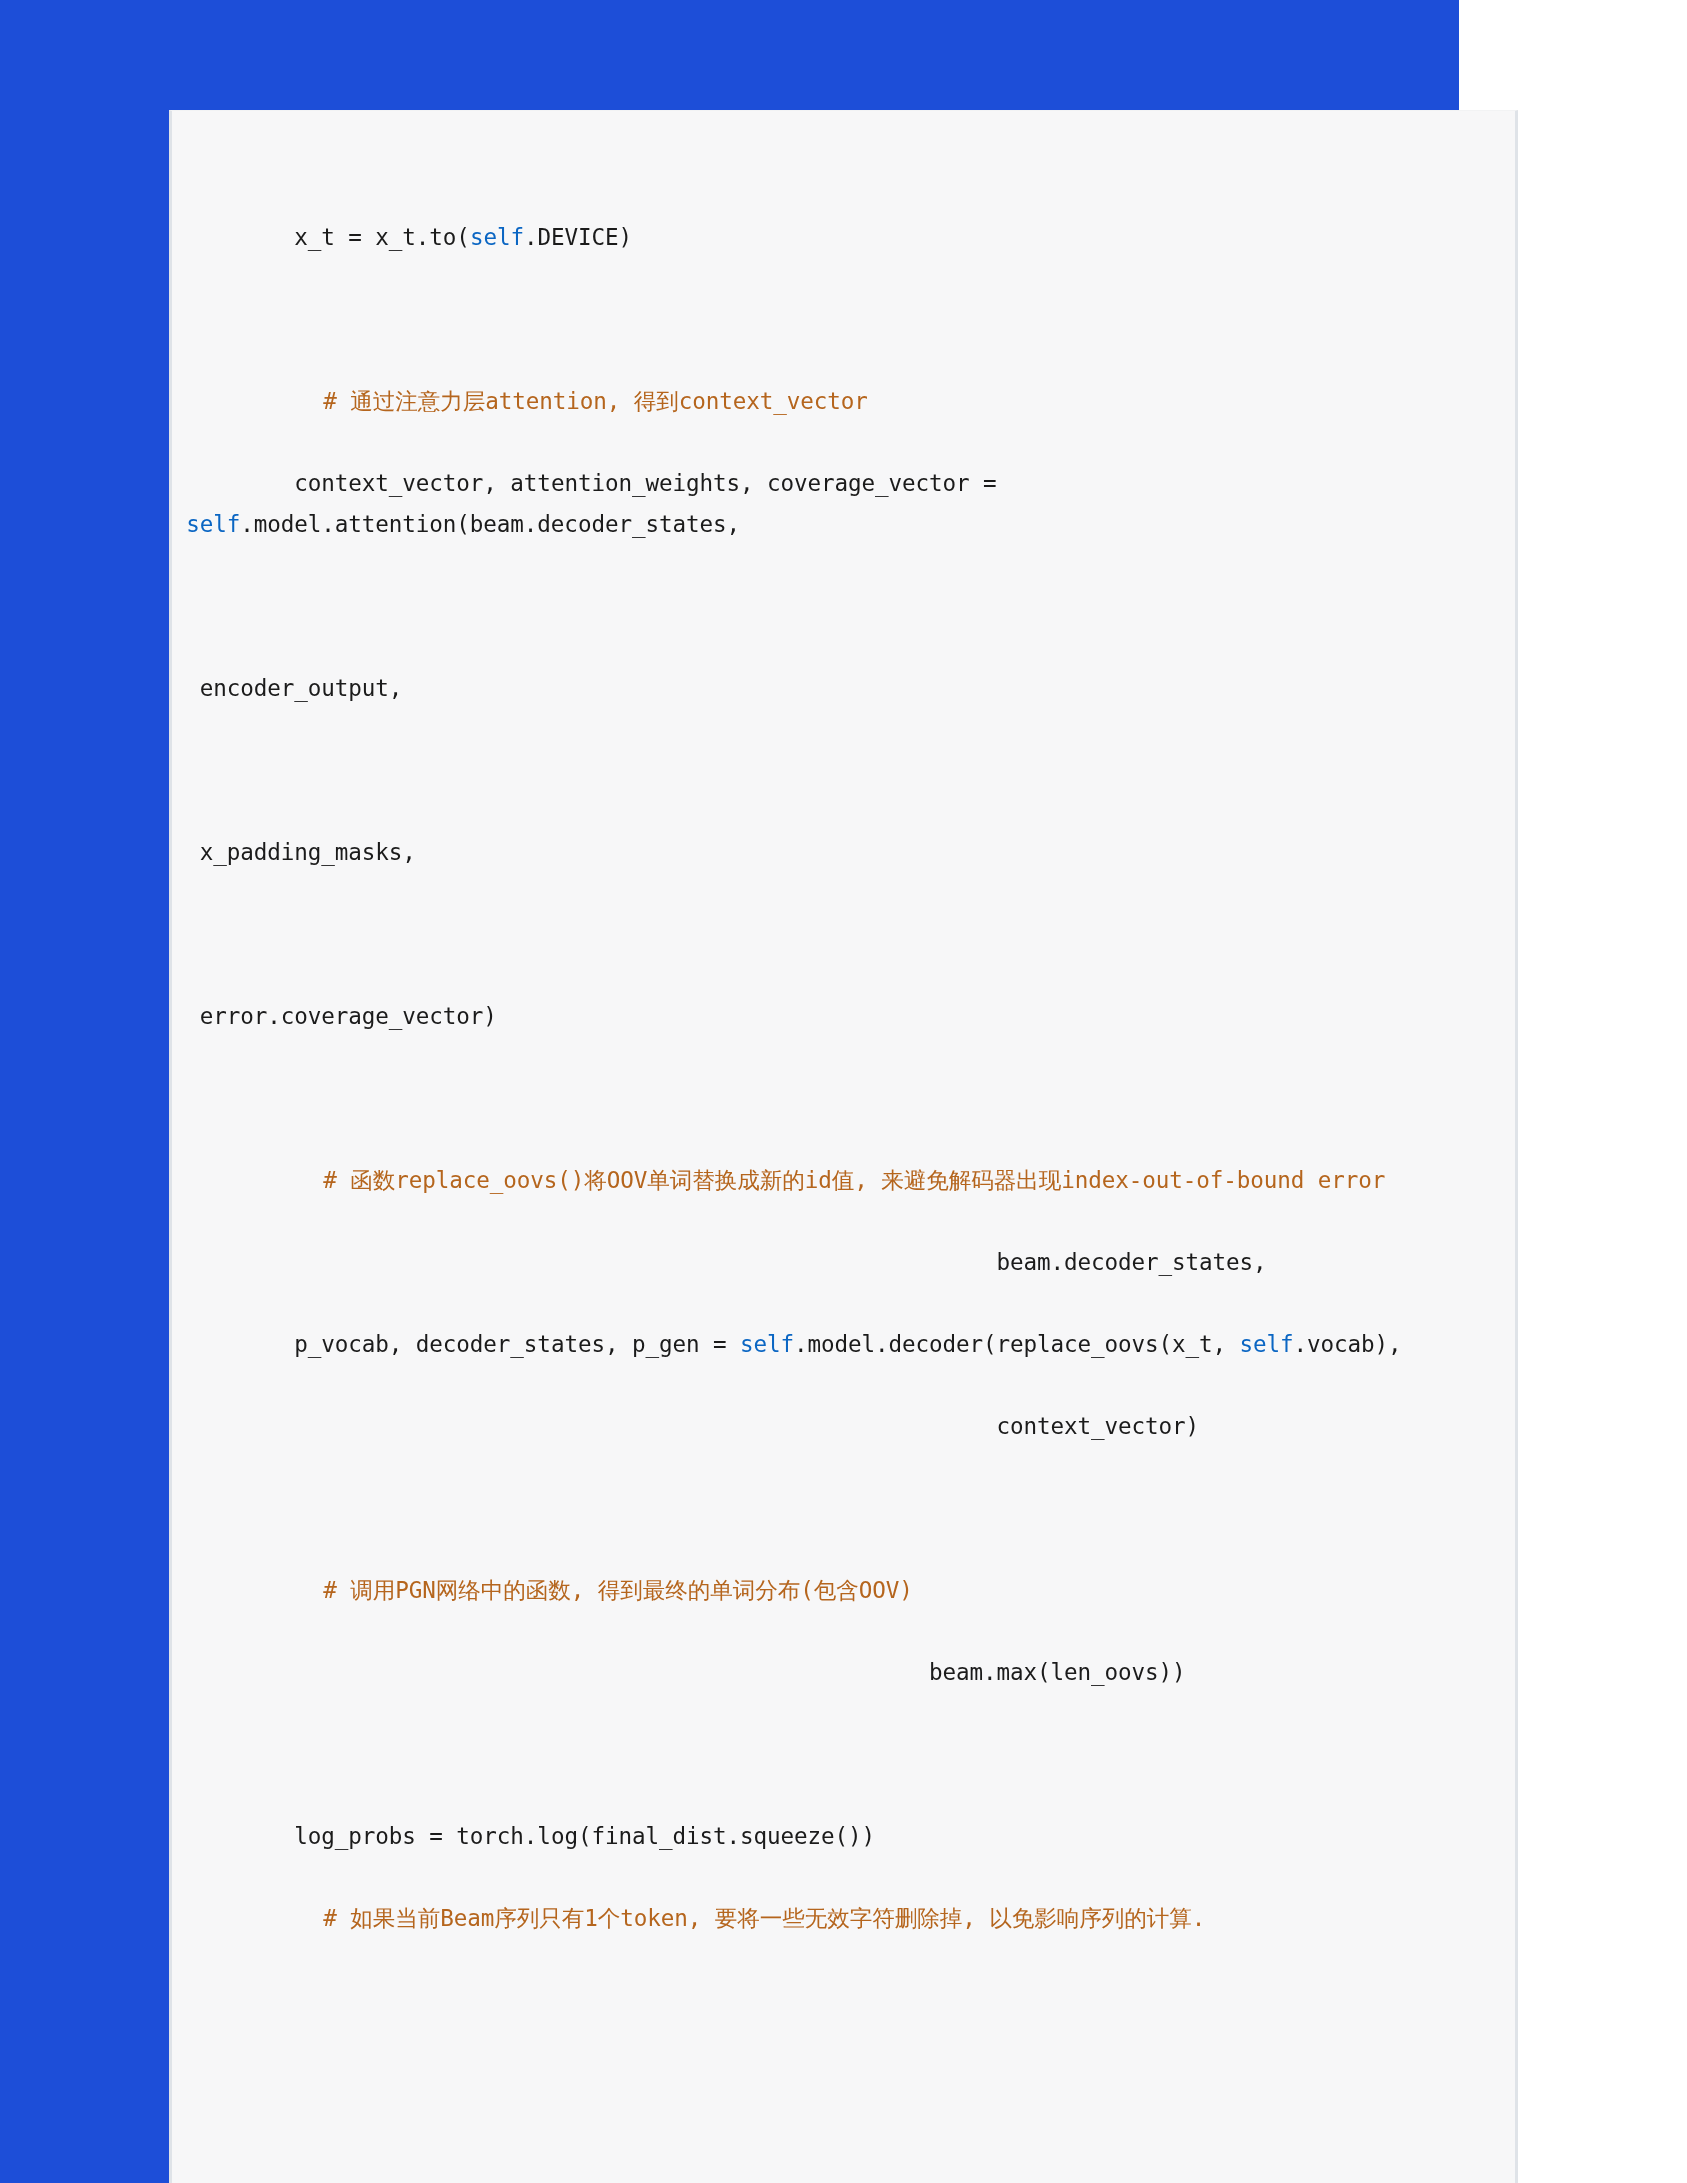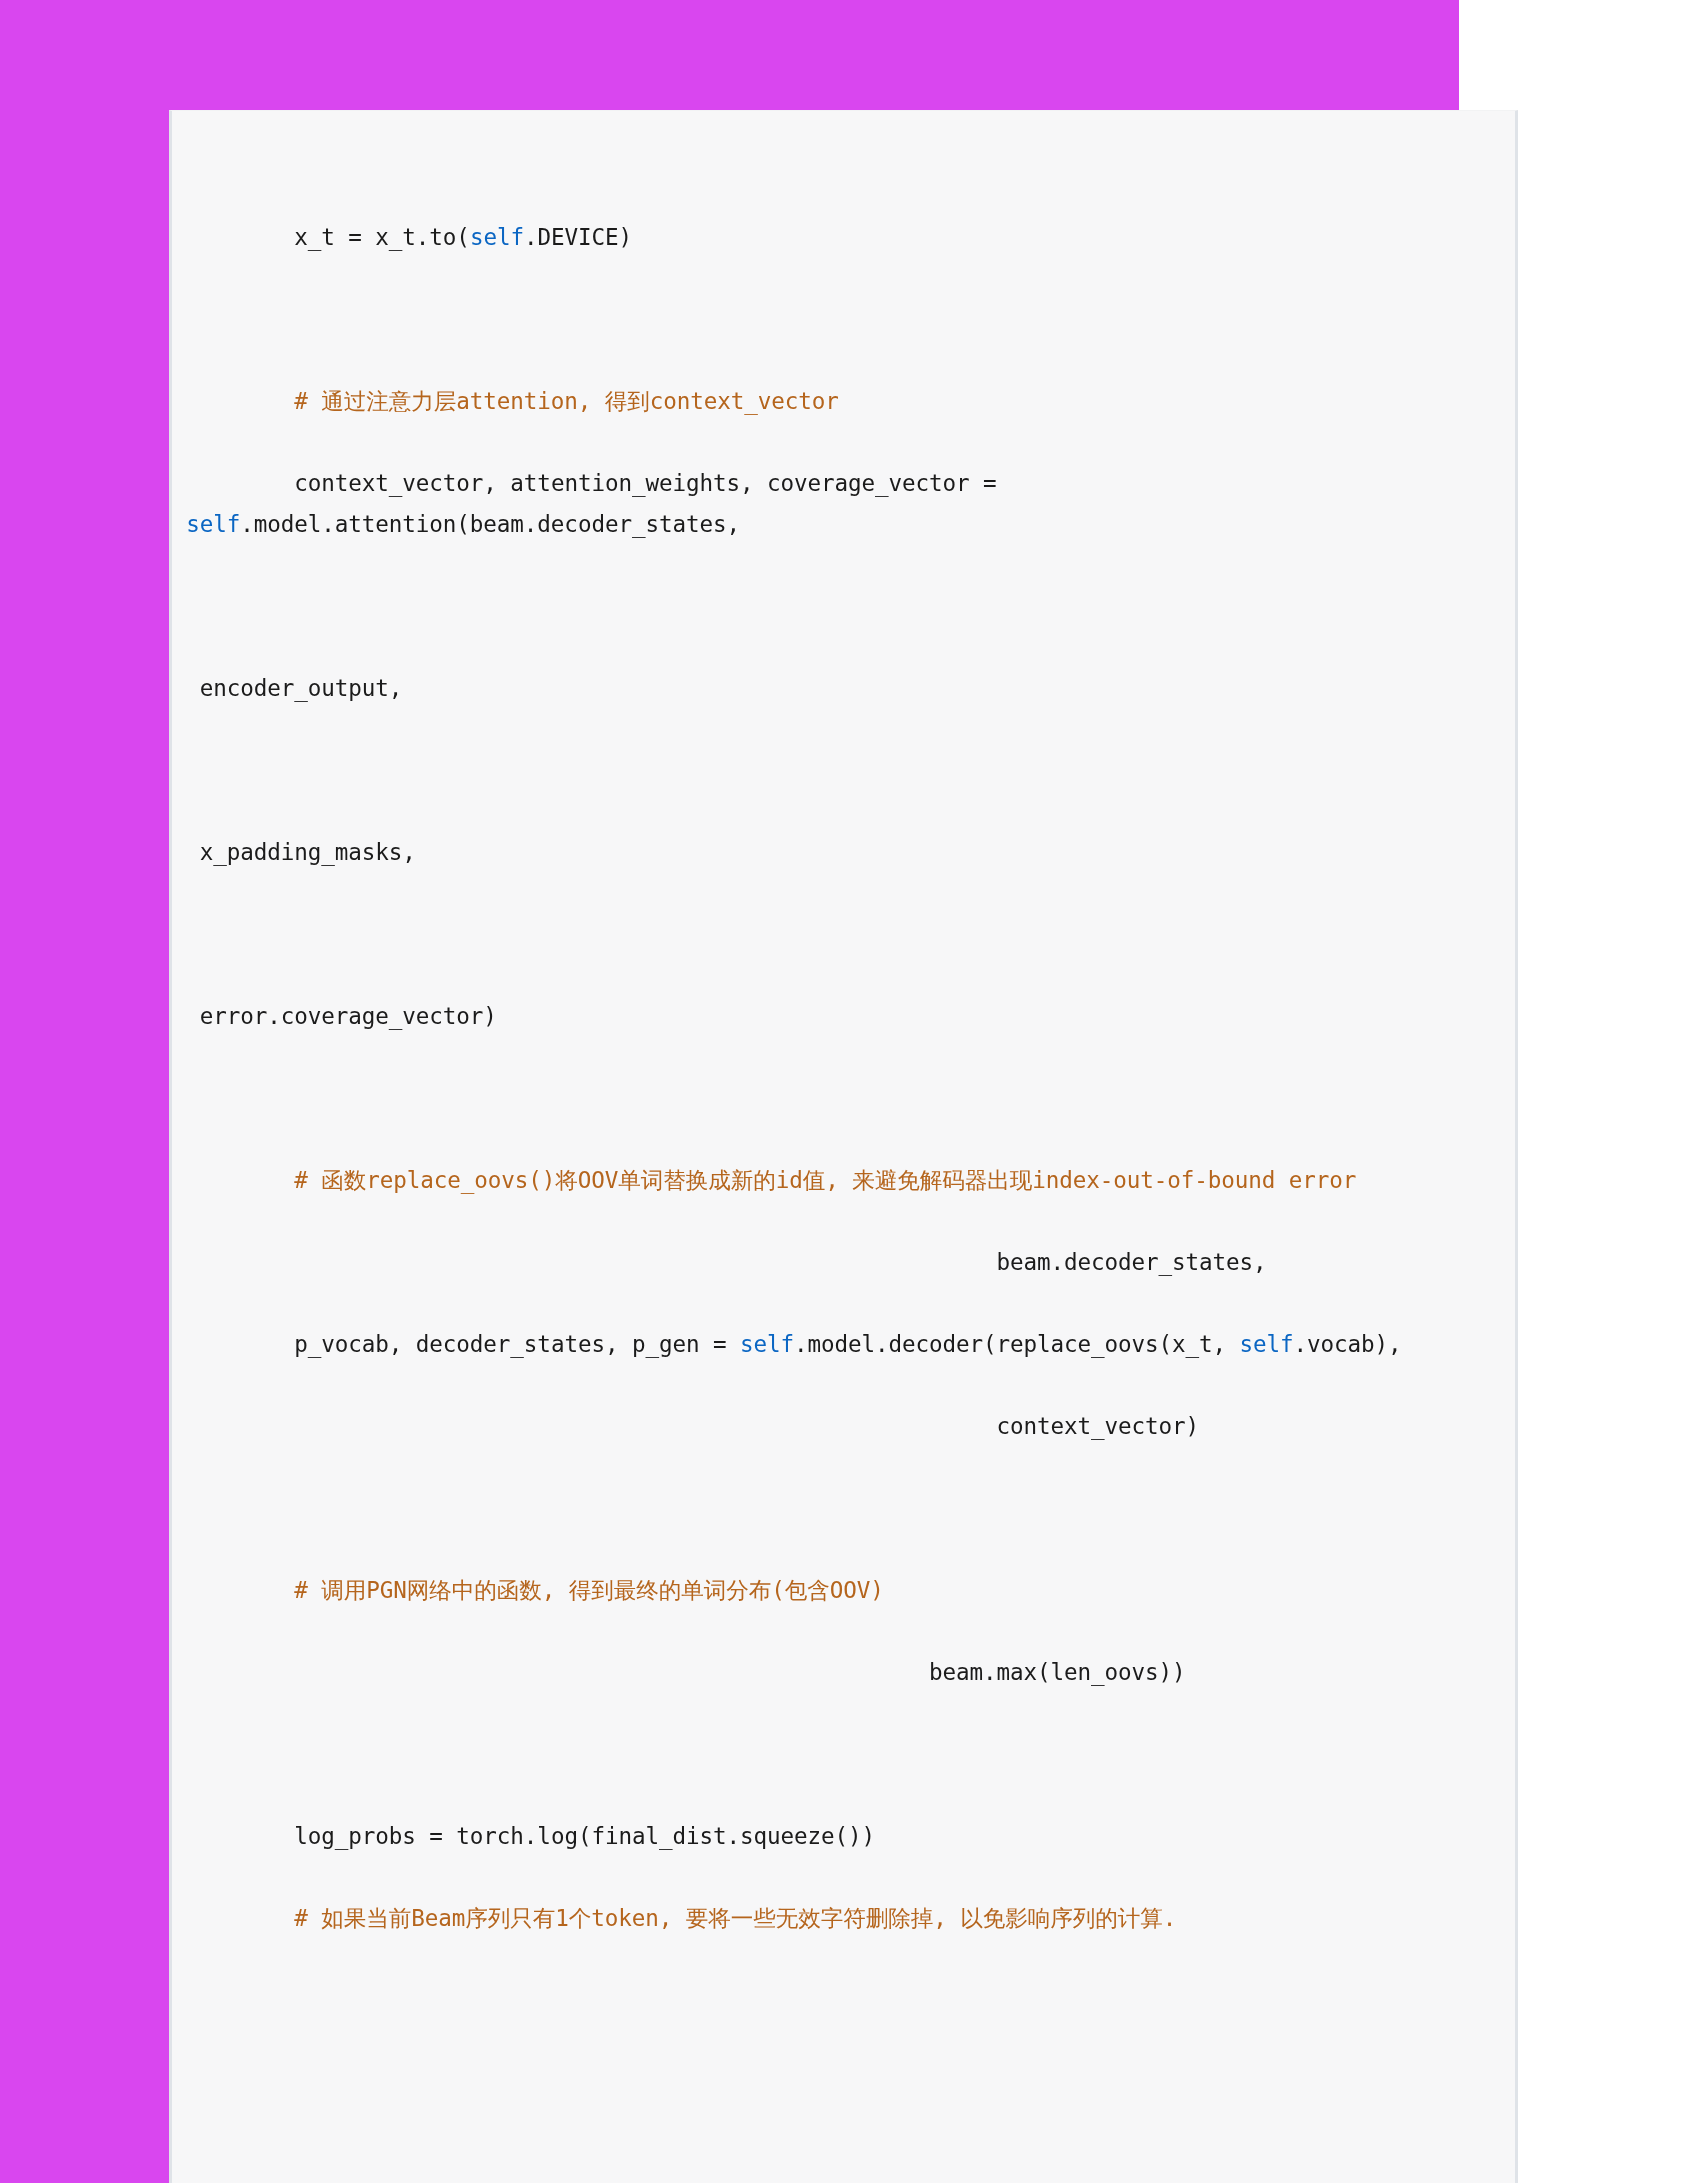--- a/index.html
+++ b/index.html
@@ -10,21 +10,21 @@
   body {
     width: 1687px;
     height: 2183px;
     font-family: "DejaVu Sans Mono", monospace;
   }
 
   #page {
     position: relative;
     width: 1459px;
     height: 2183px;
-    background: #d946ef;
+    background: #1d4ed8;
   }
 
   #code-block {
     position: absolute;
     left: 169px;
     top: 110px;
     width: 1349px;
     min-height: 1948px;
     background: #f7f7f8;
     border-left: 3.3px solid #dfe3e8;
@@ -44,21 +44,21 @@
     word-break: break-word;
     padding-left: 14.3px;
     padding-right: 11px;
     letter-spacing: -0.1px;
   }
 
   .ln { display: block; min-height: 41px; }
   .blank { display: block; height: 41px; }
 
   
-  .c    { color: #b5651d; }   
+  .c    { color: #b5651d; margin-left: 29px; }   
   .self { color: #0b66c3; }   
 </style>
 </head>
 <body>
 
 <div id="page">
 
   <div id="code-block">
     <div class="code-body">
 

